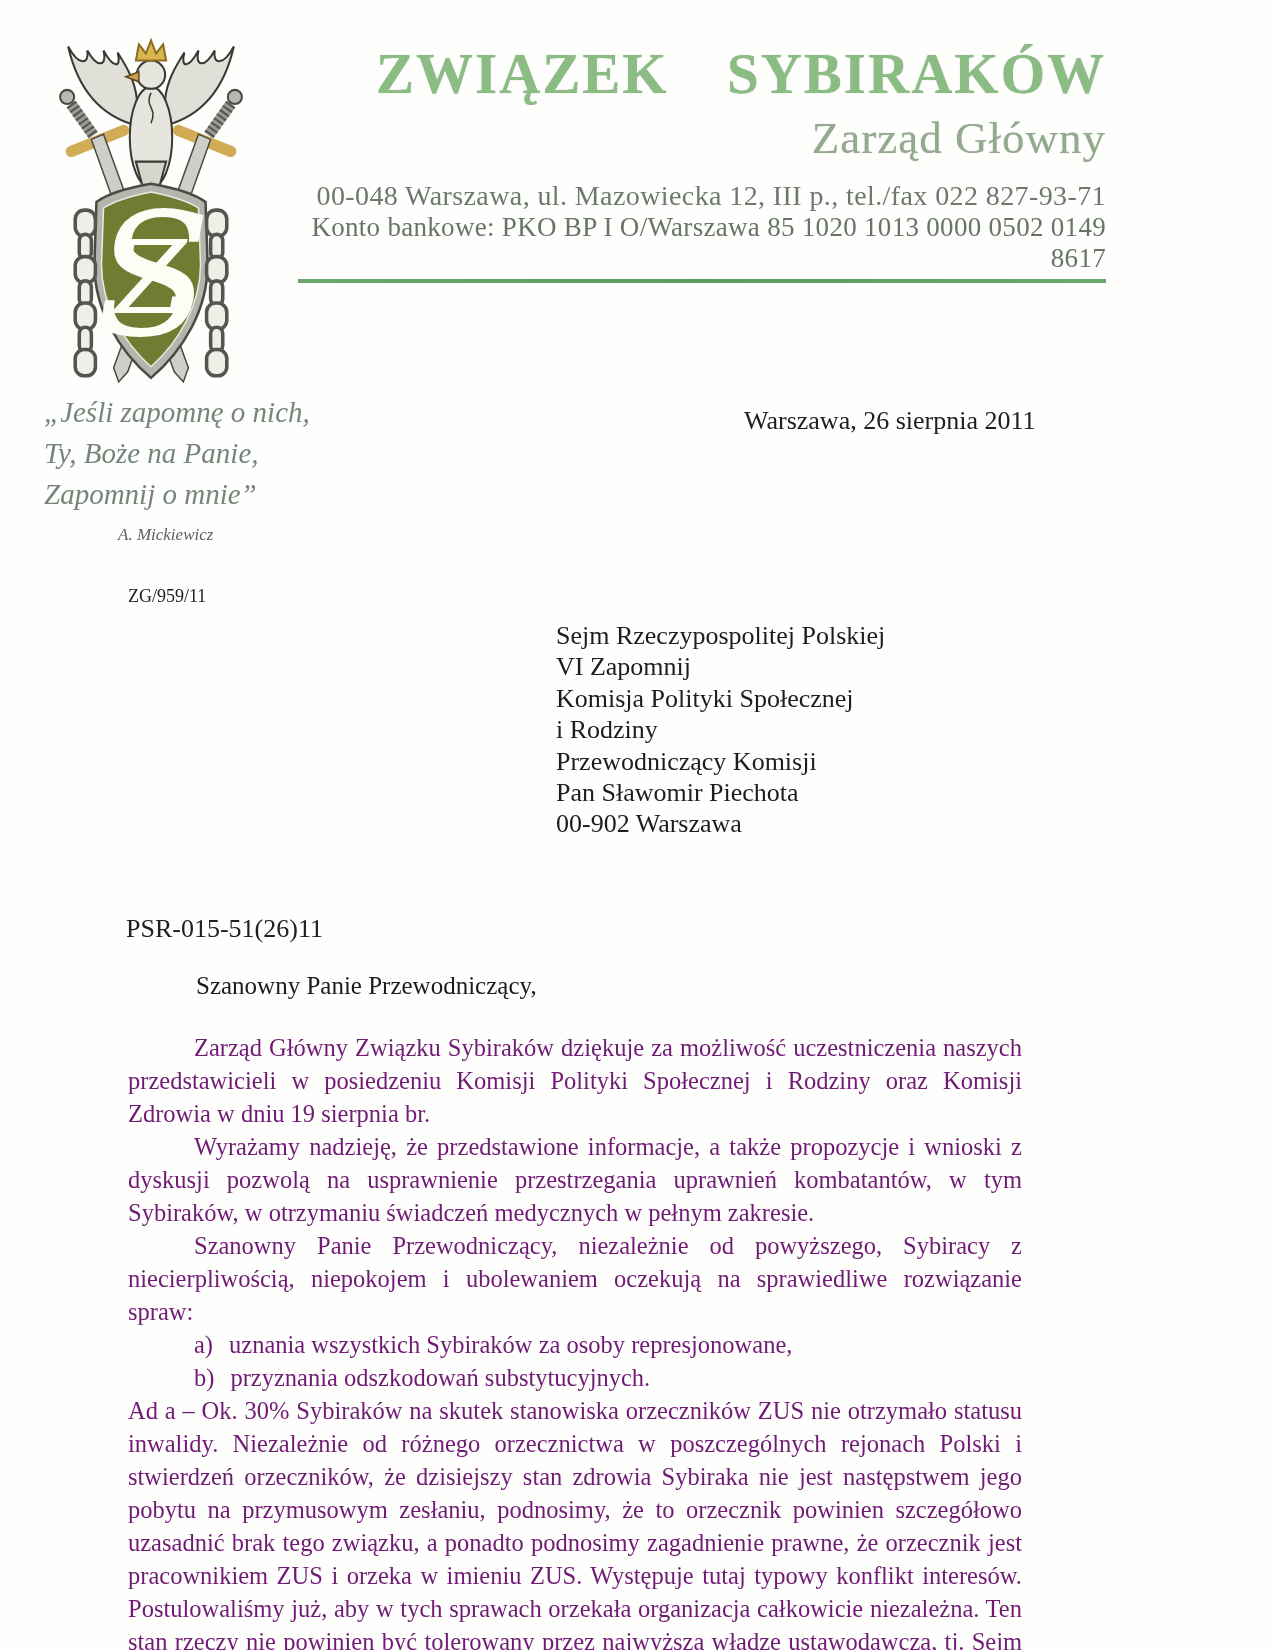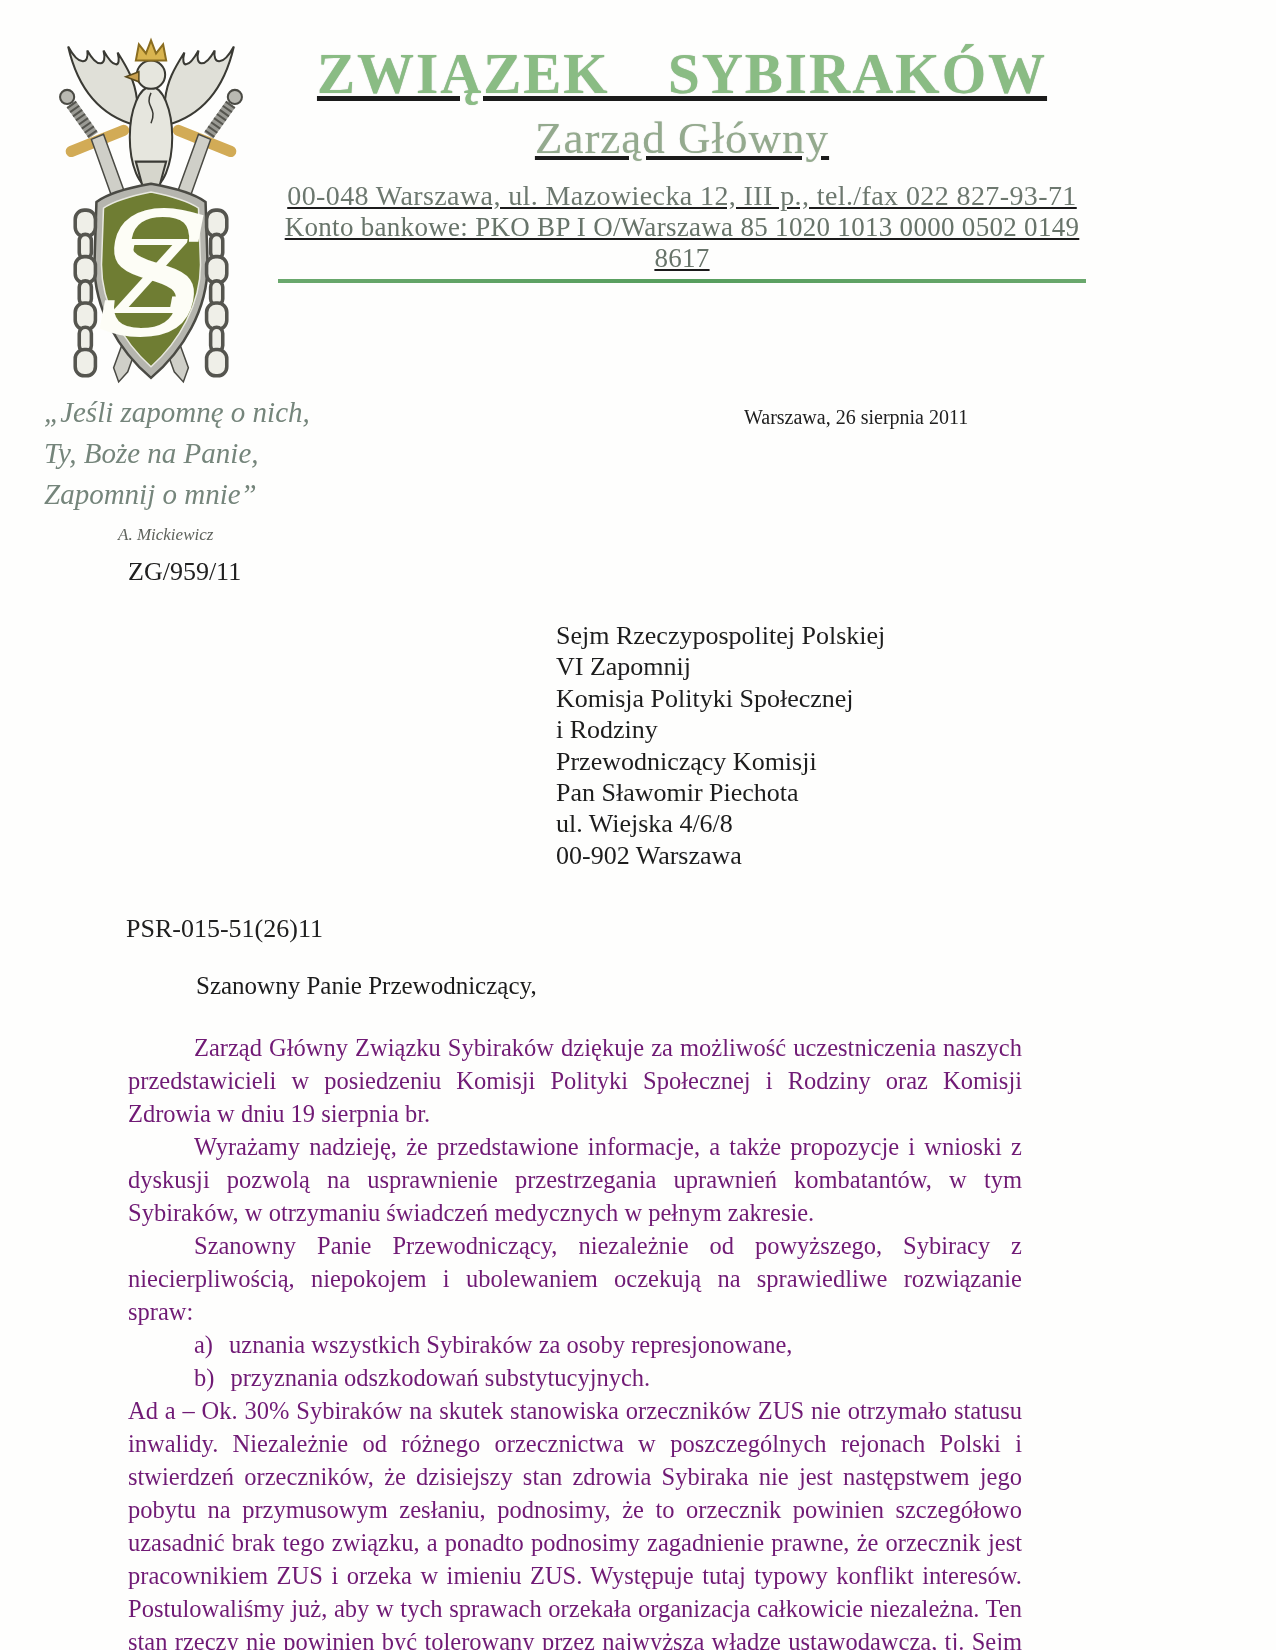--- a/index.html
+++ b/index.html
@@ -4,40 +4,40 @@
 <style>
   html,body{margin:0;padding:0;background:#e9e9e9;}
   .page{
     position:relative;width:1276px;height:1650px;margin:0 auto;
     background:#fefefd;overflow:hidden;
     font-family:"Liberation Serif", serif;color:#1b1b1b;
   }
   
   .crest{position:absolute;left:55px;top:10px;width:192px;height:376px;}
   
-  .letterhead{position:absolute;left:278px;top:38px;width:808px;text-align:center;text-decoration:underline;}
+  .letterhead{position:absolute;left:298px;top:38px;width:808px;text-align:right;}
   .org-name{
     font-size:57px;font-weight:bold;line-height:72px;
     color:#8abc84;letter-spacing:2px;word-spacing:42px;
     text-shadow:0 0 1px rgba(70,100,70,.45);
   }
   .org-unit{
     font-size:45px;line-height:56px;color:#94aa8e;letter-spacing:1px;
     text-shadow:0 0 1px rgba(90,110,90,.35);
   }
   .org-address{font-size:28px;line-height:32px;margin-top:14px;color:#6d786f;letter-spacing:.4px;}
   .org-bank{font-size:27px;line-height:31px;margin-top:0;color:#68746a;letter-spacing:.3px;}
   .rule{height:4px;margin-top:5px;background:linear-gradient(90deg,#6aa86d,#579e5e,#6aa86d);}
   
   .motto{position:absolute;left:44px;top:392px;width:290px;}
   .motto-line{font-size:29px;line-height:41px;font-style:italic;color:#75857b;}
   .motto-attr{margin-top:10px;margin-left:74px;font-size:17px;font-style:italic;color:#5e625c;}
   
-  .date{position:absolute;left:744px;top:406px;font-size:20px;color:#202020;}
-  .refnum{position:absolute;left:128px;top:557px;font-size:26px;color:#202020;}
+  .date{position:absolute;left:744px;top:406px;font-size:26px;color:#202020;}
+  .refnum{position:absolute;left:128px;top:586px;font-size:18px;color:#202020;}
   .recipient{position:absolute;left:556px;top:620px;}
   .recipient-line{font-size:26px;line-height:31.4px;color:#1d1d1d;}
   .casenum{position:absolute;left:126px;top:914px;font-size:26px;color:#202020;}
   .salutation{position:absolute;left:196px;top:972px;font-size:25px;color:#1b1b1b;}
   
   .body{position:absolute;left:128px;top:1031px;width:894px;}
   .para{margin:0;font-size:24.5px;line-height:33px;text-align:justify;color:#701a75;}
   .p-indent{text-indent:66px;}
   .p-list{padding-left:66px;}
   .p-plain{}
@@ -130,21 +130,20 @@
 
   <div class="refnum">ZG/959/11</div>
 
   <div class="recipient">
       <div class="recipient-line">Sejm Rzeczypospolitej Polskiej</div>
       <div class="recipient-line">VI Zapomnij</div>
       <div class="recipient-line">Komisja Polityki Społecznej</div>
       <div class="recipient-line">i Rodziny</div>
       <div class="recipient-line">Przewodniczący Komisji</div>
       <div class="recipient-line">Pan Sławomir Piechota</div>
-      <div class="recipient-line">ul. Wiejska 4/6/8</div>
       <div class="recipient-line">00-902 Warszawa</div>
     </div>
 
   <div class="casenum">PSR-015-51(26)11</div>
 
   <div class="salutation">Szanowny Panie Przewodniczący,</div>
 
   <div class="body">
       <p class="para p-indent"><span class="ptext">Zarząd Główny Związku Sybiraków dziękuje za możliwość uczestniczenia naszych przedstawicieli w posiedzeniu Komisji Polityki Społecznej i Rodziny oraz Komisji Zdrowia w dniu 19 sierpnia br.</span></p>
       <p class="para p-indent"><span class="ptext">Wyrażamy nadzieję, że przedstawione informacje, a także propozycje i wnioski z dyskusji pozwolą na usprawnienie przestrzegania uprawnień kombatantów, w tym Sybiraków, w otrzymaniu świadczeń medycznych w pełnym zakresie.</span></p>

